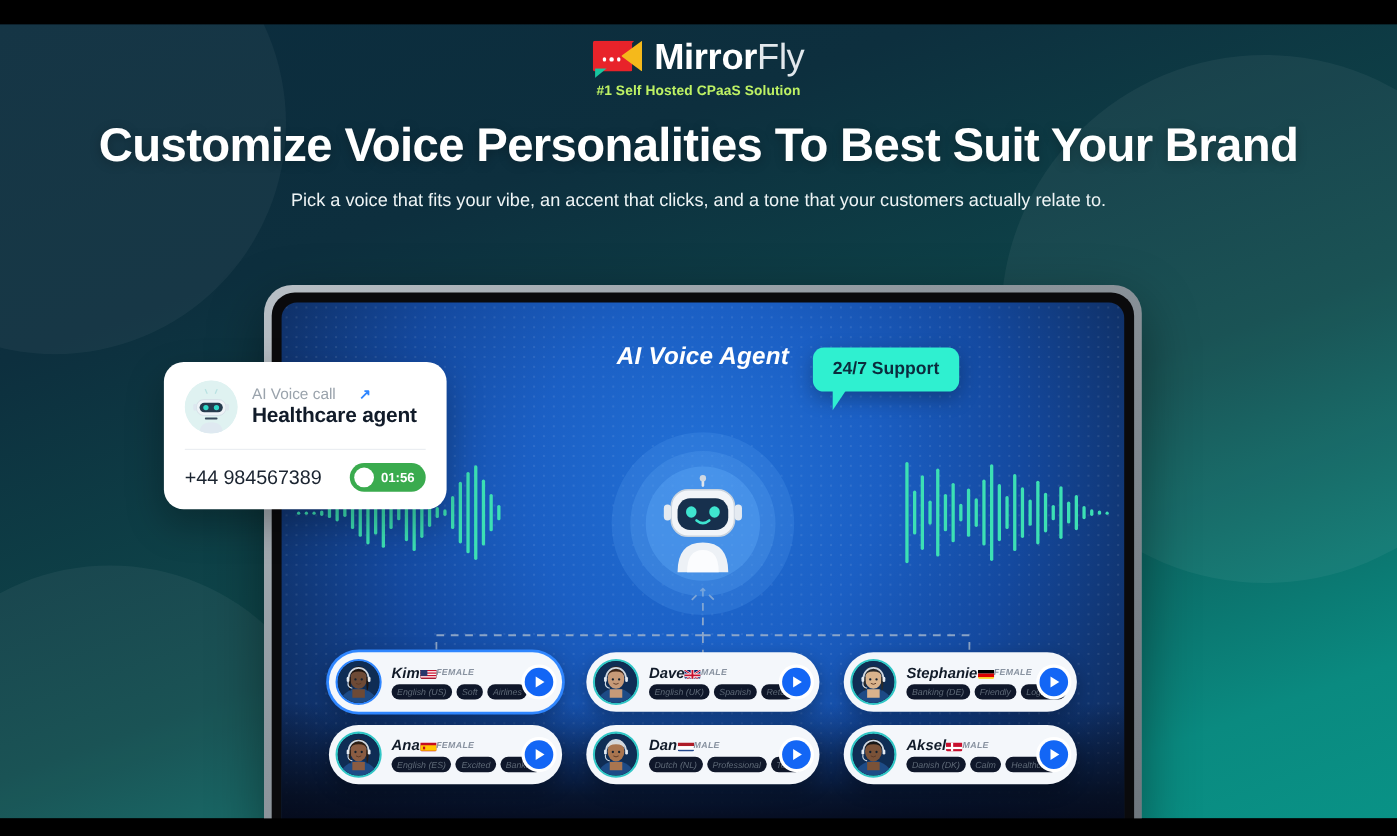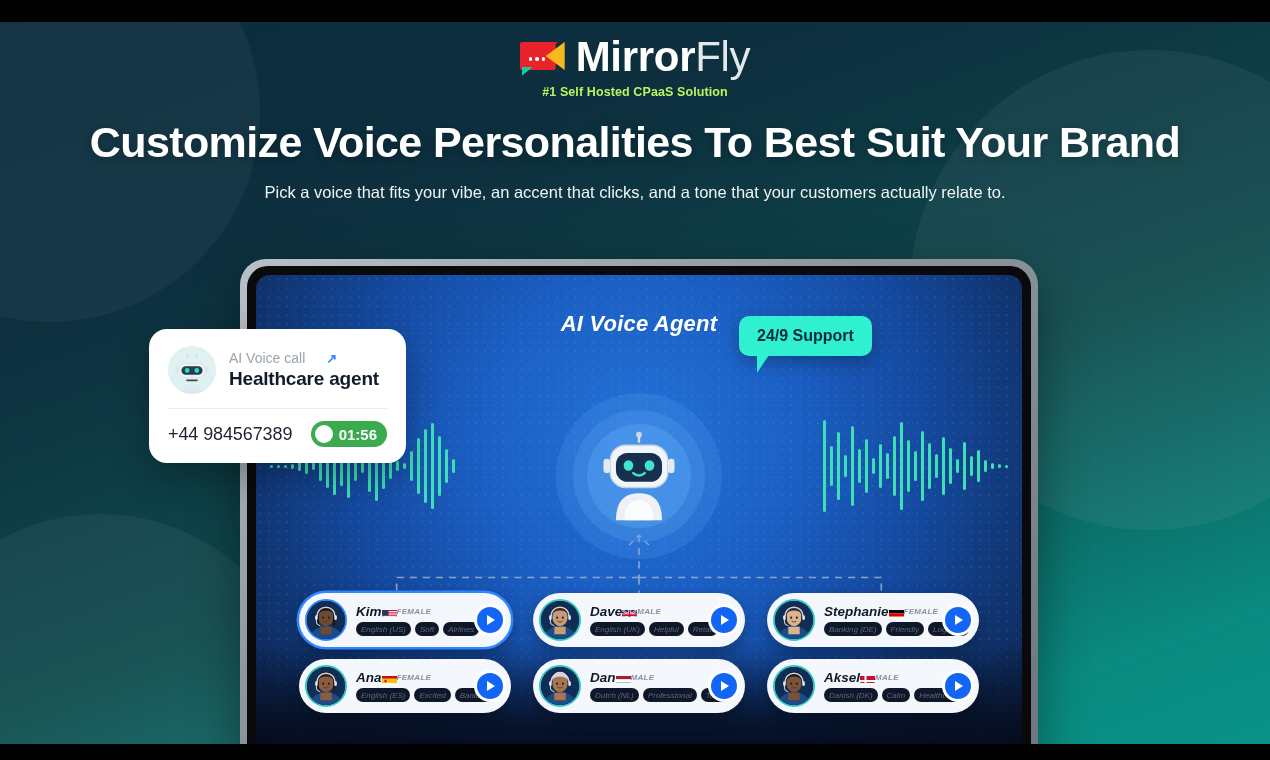--- a/index.html
+++ b/index.html
@@ -48,21 +48,21 @@
   .logo-mark .red2 {
     position: absolute; left: 24px; top: 2px; width: 14px; height: 28px;
     background: #e8232a; clip-path: polygon(0 0, 100% 0, 0 50%);
   }
   .logo-mark .tail {
     position: absolute; left: 2px; top: 27px; width: 11px; height: 9px;
     background: #19c7a0; clip-path: polygon(0 0, 100% 0, 0 100%);
   }
   .logo-mark .dots { position: absolute; left: 9px; top: 17px; display: flex; gap: 3px; }
   .logo-mark .dots i { display: block; width: 3.5px; height: 3.5px; background: #fff; border-radius: 50%; }
-  .logo-text { font-size: 42px; font-weight: 700; color: #ffffff; letter-spacing: -0.3px; }
+  .logo-text { font-size: 33px; font-weight: 700; color: #ffffff; letter-spacing: -0.3px; }
   .logo-text .lite { font-weight: 400; color: #e2e8ec; }
   .logo-tag { margin-top: 4px; font-size: 12.5px; font-weight: 700; color: #bef264; letter-spacing: 0.1px; }
 
   .headline {
     margin-top: 19px; font-size: 43px; font-weight: 700; color: #ffffff;
     letter-spacing: -0.6px; text-shadow: 0 2px 10px rgba(0,0,0,0.25);
   }
   .subhead { margin-top: 16px; font-size: 16.5px; color: #eef4f5; font-weight: 400; }
 
   
@@ -177,21 +177,21 @@
   .cc-arrow { color: #2f86ff; font-size: 13px; font-weight: 700; }
   .cc-title { font-size: 19px; font-weight: 700; color: #111b29; margin-top: 2px; letter-spacing: -0.2px; }
   .cc-divider { height: 1px; background: #e9edf1; margin: 14px 0 12px 0; }
   .cc-bottom { display: flex; align-items: center; justify-content: space-between; }
   .cc-phone { font-size: 18px; color: #1b2430; letter-spacing: -0.1px; }
   .cc-timer {
     display: flex; align-items: center; gap: 6px; background: #3aab4e;
     border-radius: 14px; padding: 4px 10px 4px 4px;
   }
   .cc-knob { width: 18px; height: 18px; border-radius: 50%; background: #fff; flex: 0 0 18px; }
-  .cc-time { font-size: 15px; font-weight: 700; color: #ffffff; }
+  .cc-time { font-size: 12px; font-weight: 700; color: #ffffff; }
 </style>
 </head>
 <body>
 
 <div class="stage">
 
   <div class="bg">
     <div class="blob blob-tl"></div>
     <div class="blob blob-tr"></div>
     <div class="blob blob-bl"></div>
@@ -417,21 +417,21 @@
                         <rect width="30" height="20" fill="#012169"></rect>
                         <path d="M0 0 L30 20 M30 0 L0 20" stroke="#fff" stroke-width="4"></path>
                         <path d="M0 0 L30 20 M30 0 L0 20" stroke="#c8102e" stroke-width="2"></path>
                         <path d="M15 0 L15 20 M0 10 L30 10" stroke="#fff" stroke-width="6.5"></path>
                         <path d="M15 0 L15 20 M0 10 L30 10" stroke="#c8102e" stroke-width="3.5"></path>
                       </svg></span>
                     <span class="vc-gender">MALE</span>
                   </div>
                   <div class="vc-tags">
                     <span class="vc-tag">English (UK)</span>
-                    <span class="vc-tag">Helpful</span>
+                    <span class="vc-tag">Spanish</span>
                     <span class="vc-tag">Retail</span>
                   </div>
                 </div>
                 <div class="vc-play">
                   <span class="tri"></span>
                 </div>
               </div>
               <div class="vcard">
                 <div class="vc-avatar"><svg viewBox="0 0 40 40" width="100%" height="100%">
                     <rect width="40" height="40" fill="#0f2d55"></rect>
@@ -542,21 +542,21 @@
               </div>
             </div>
         </div>
 
         <div class="screen-fade"></div>
       </div>
     </div>
   </div>
 
   <div class="tooltip">
-    <span>24/9 Support</span>
+    <span>24/7 Support</span>
     <span class="tooltip-tail"></span>
   </div>
 
   <div class="callcard">
     <div class="cc-top">
       <div class="cc-avatar">
         <svg viewBox="0 0 100 100" width="48" height="48">
           <circle cx="50" cy="50" r="50" fill="#dff2f1"></circle>
           <path d="M42 24 L39 17 M58 24 L61 17" stroke="#b9e2e2" stroke-width="2.5" stroke-linecap="round"></path>
           <rect x="22" y="36" width="56" height="30" rx="14" fill="#eef3f7" stroke="#cfdae4" stroke-width="1.4"></rect>

